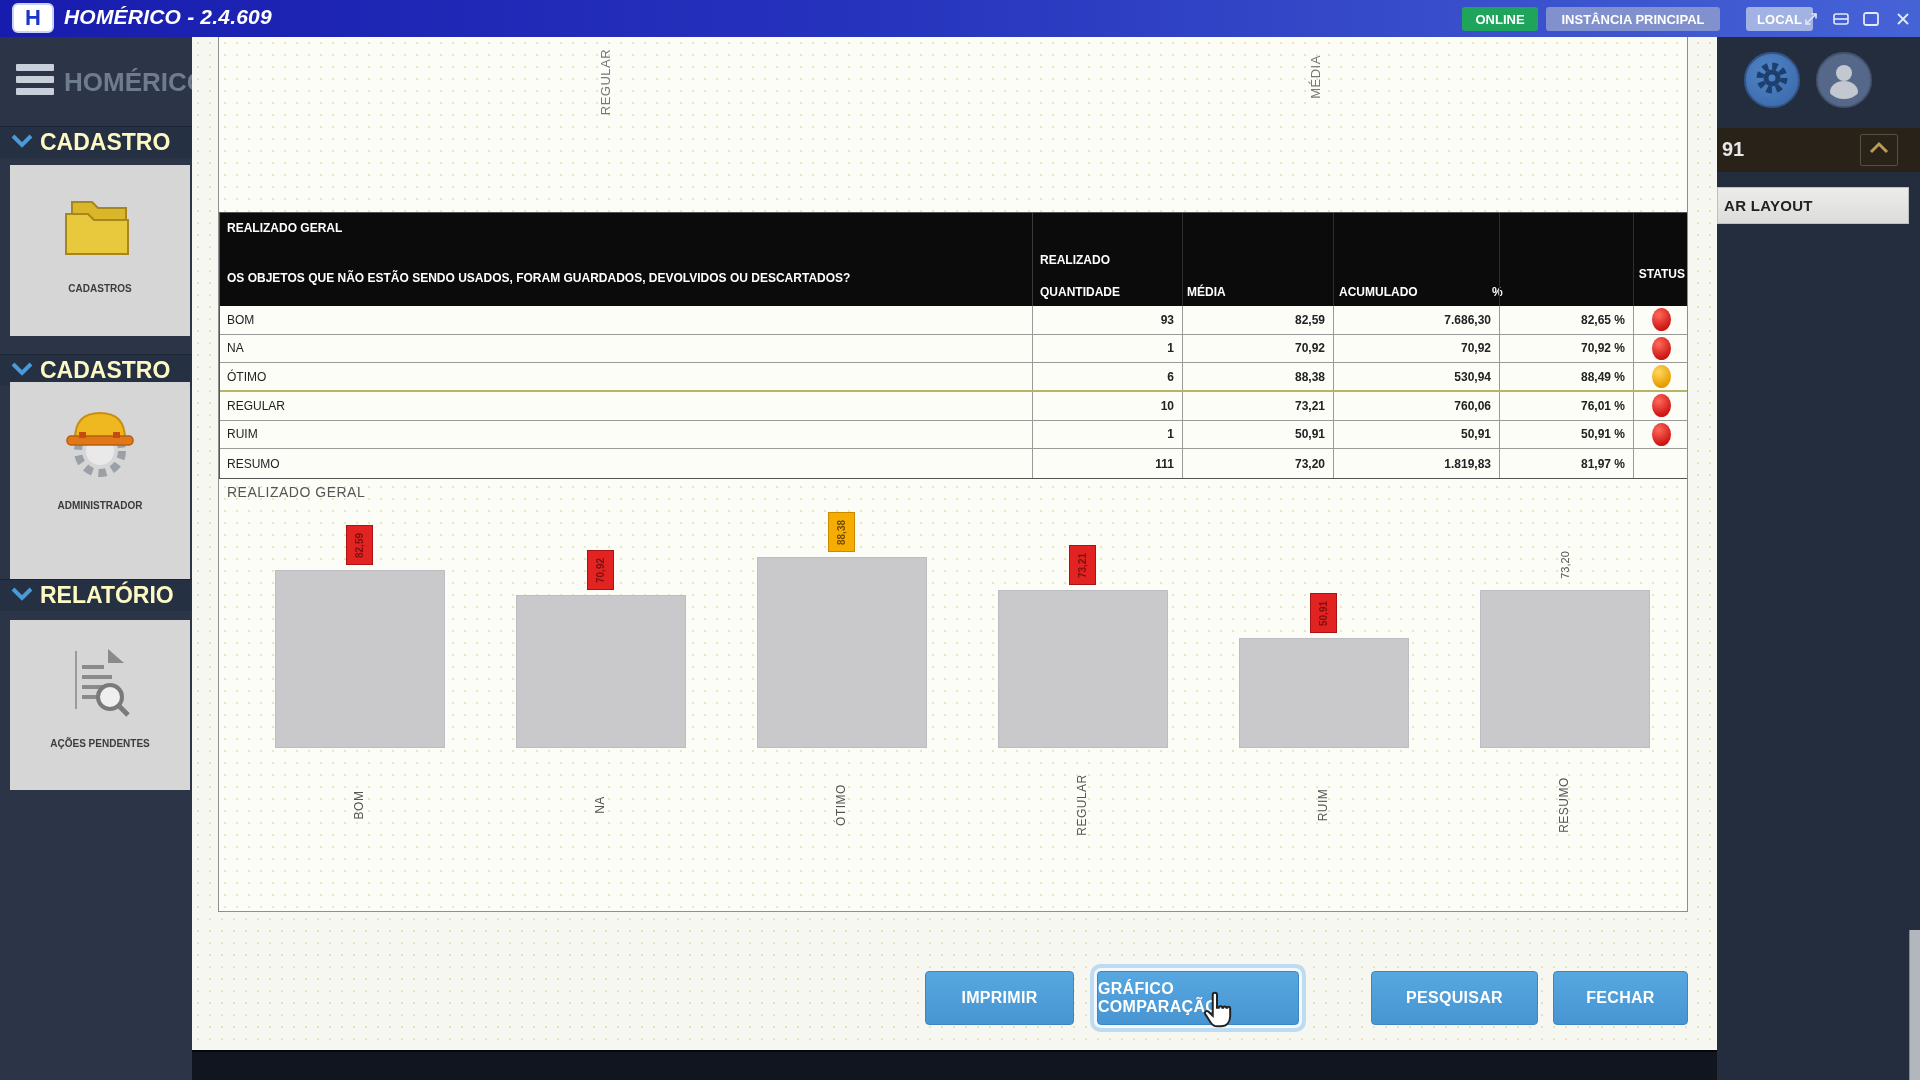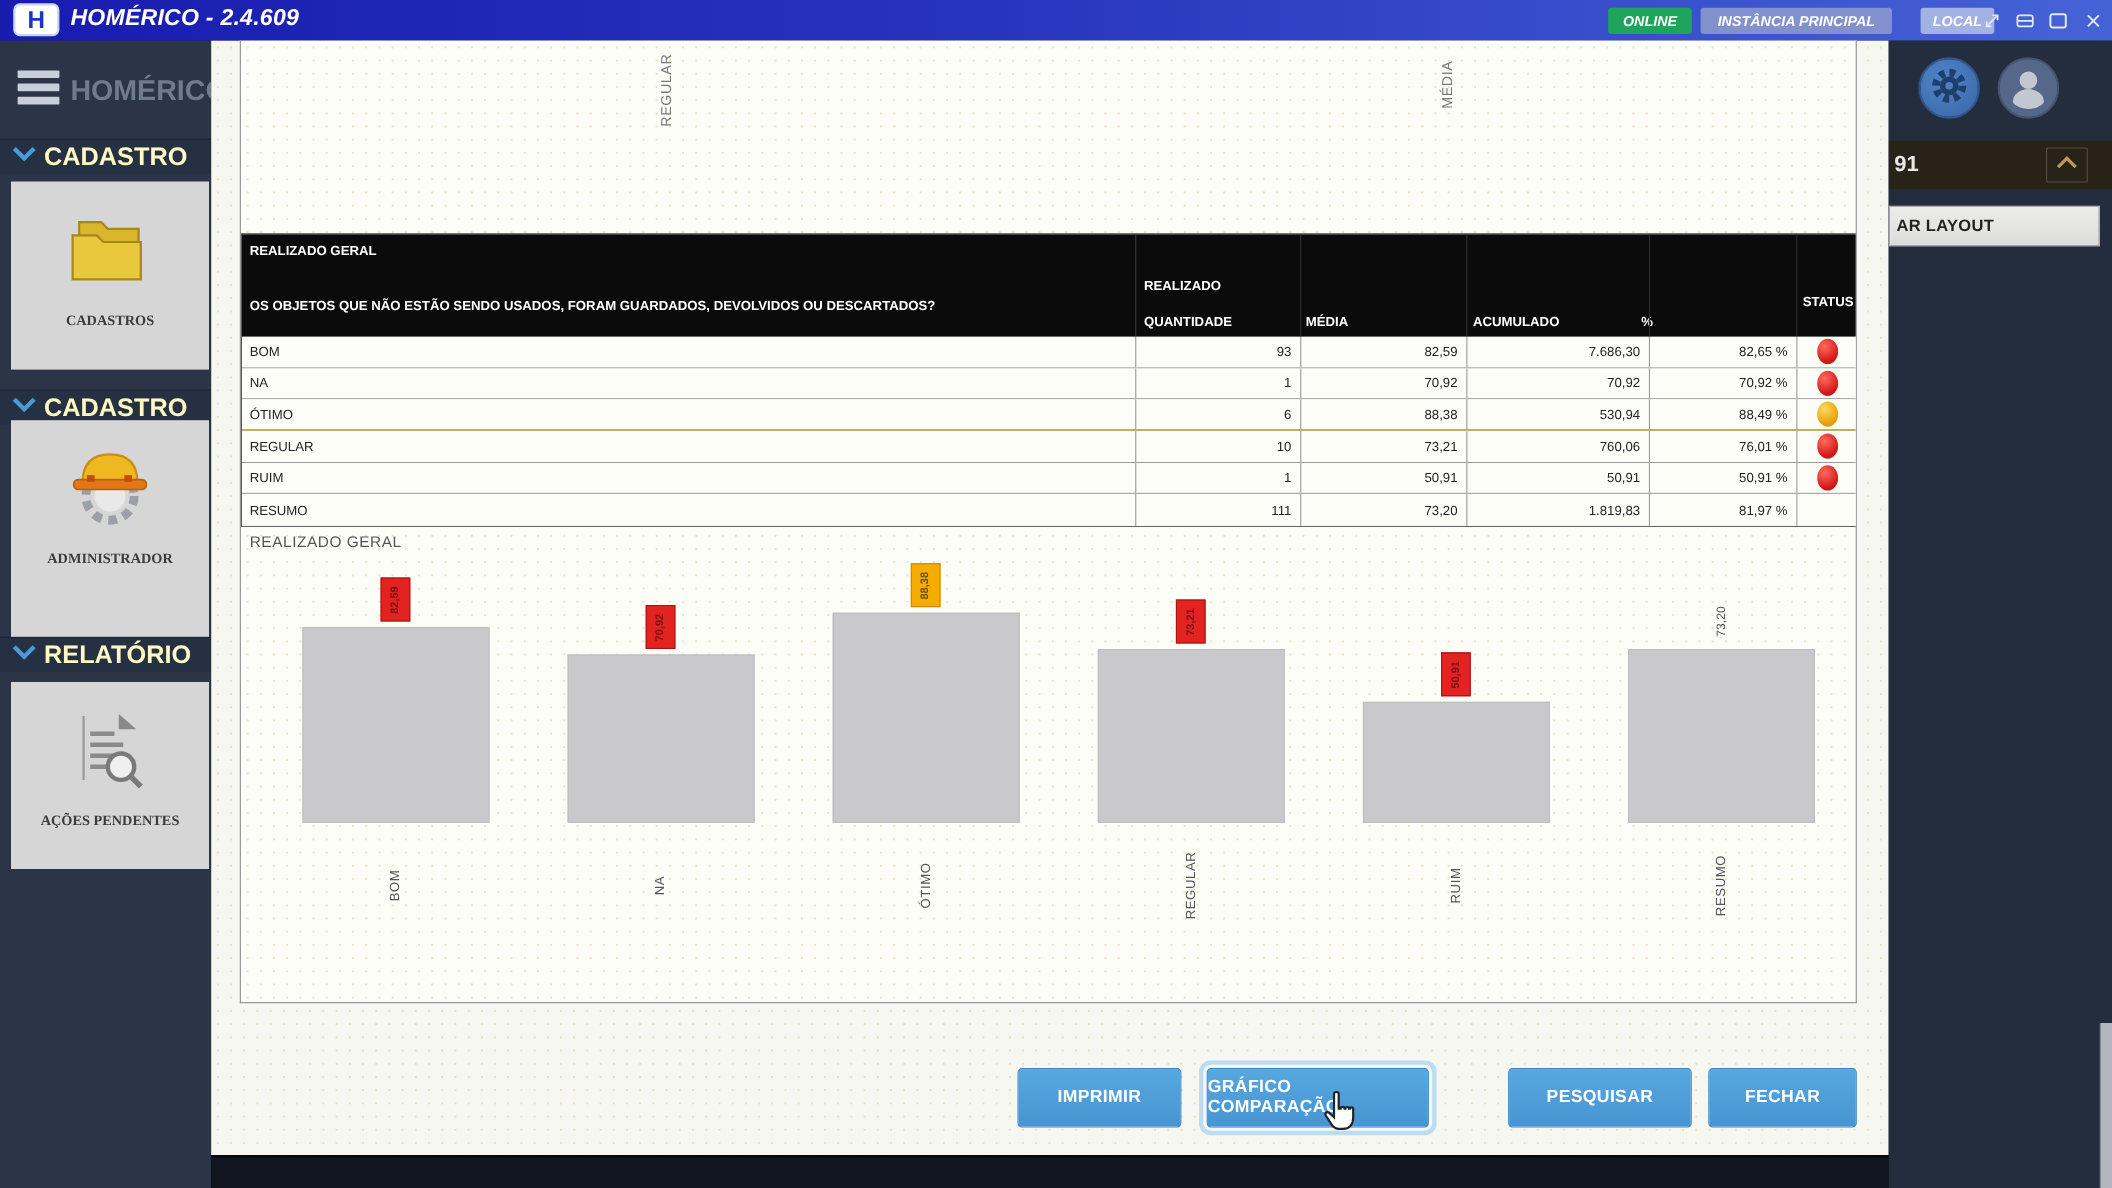--- a/index.html
+++ b/index.html
@@ -7,40 +7,40 @@
     font-family:"Liberation Sans", sans-serif; }
 
   
   .titlebar { position:absolute; left:0; top:0; width:1920px; height:37px;
     background:linear-gradient(90deg,#181cae 0%, #2633bd 45%, #4663d6 100%); }
   .app-logo { position:absolute; left:12px; top:3px; width:42px; height:30px; background:#fff;
     border:2px solid #c9d4f2; border-radius:6px; color:#1b35c9; font-weight:bold; font-size:22px;
     display:flex; align-items:center; justify-content:center; }
   .app-title { position:absolute; left:64px; top:5px; color:#fff; font-size:21px; font-weight:bold; letter-spacing:0.2px;font-style:italic; }
   .badge { position:absolute; top:7px; height:24px; border-radius:3px; color:#fff; font-size:13px;
-    font-weight:bold; display:flex; align-items:center; justify-content:center; padding:0 10px;font-style:italic; }
+    font-weight:bold; display:flex; align-items:center; justify-content:center; padding:0 10px; }
   .badge-online { left:1462px; width:76px; background:#1ea55b; }
   .badge-instancia { left:1546px; width:174px; background:#8191ce; }
   .badge-local { left:1746px; width:67px; background:#a2b2e2; }
   .win-ctl { position:absolute; top:8px; width:22px; height:22px; display:flex; align-items:center;
     justify-content:center; cursor:default; }
 
   
   .sidebar { position:absolute; left:0; top:37px; width:192px; height:1043px; background:#2b3547; overflow:hidden; }
   .hamburger { position:absolute; left:16px; top:27px; width:38px; }
   .hamburger i { display:block; height:7px; background:#c8cfda; margin-bottom:5px; border-radius:1px; }
   .brand { position:absolute; left:64px; top:30px; font-size:26px; font-weight:bold; color:#6f7b8e; white-space:nowrap; }
   .side-header { position:absolute; left:0; width:192px; height:32px; background:#253043;
     border-top:1px solid #1c2534; display:flex; align-items:center; overflow:hidden; }
   .side-header .chev { margin:0 6px 0 10px; flex:none; }
   .side-header .lbl { color:#fef9c3; font-size:23px; font-weight:bold; white-space:nowrap; }
   .tile { position:absolute; left:10px; width:180px; background:#d6d6d6; display:flex;
     flex-direction:column; align-items:center; padding-top:14px; cursor:pointer; }
   .tile .ticon { height:96px; display:flex; align-items:center; justify-content:center; }
-  .tile .tlabel { margin-top:8px; font-size:13px; font-weight:bold; color:#3c3c3c; white-space:nowrap;font-family:Liberation Serif, serif; }
+  .tile .tlabel { margin-top:8px; font-size:10px; font-weight:bold; color:#3c3c3c; white-space:nowrap; }
 
   
   .modal { position:absolute; left:192px; top:37px; width:1525px; height:1013px; background:#f7f7f2;
     background-image:radial-gradient(rgba(209,198,128,0.45) 0.8px, transparent 1.4px); background-size:12px 12px; }
   .page { position:absolute; left:26px; top:0; width:1470px; height:875px; background:#fdfdf8;
     background-image:radial-gradient(rgba(209,198,128,0.45) 0.8px, transparent 1.4px); background-size:12px 12px;
     border-left:1px solid #8e8e8e; border-right:1px solid #8e8e8e; border-bottom:1px solid #8e8e8e; overflow:hidden; }
   .top-rot { position:absolute; width:130px; height:16px; transform:rotate(-90deg); text-align:center;
     font-size:13px; color:#777; letter-spacing:0.5px; }
 
@@ -49,21 +49,21 @@
   .t-head { position:relative; height:93px; background:#0b0b0b; color:#fff; }
   .t-head .hl { position:absolute; font-size:12px; font-weight:bold; white-space:nowrap; }
   .t-head .vline { position:absolute; top:0; bottom:0; width:0; border-left:1px solid #3a3a3a; }
   .t-row { display:grid; grid-template-columns:812px 150px 151px 166px 134px 55px;
     height:28.66px; background:#fdfdf8; border-bottom:1px solid #9a9a9a; }
   .t-row:last-child { border-bottom:none; }
   .t-row-otimo { border-bottom:2px solid #b5b565; }
   .t-cell { font-size:12px; color:#222; display:flex; align-items:center; border-left:1px solid #9a9a9a; overflow:hidden; }
   .t-cell:first-child { border-left:none; }
   .t-left { padding-left:7px; justify-content:flex-start; }
-  .t-num { padding-right:8px; justify-content:flex-end; }
+  .t-num { padding-right:8px; justify-content:flex-end;font-weight:bold; }
   .t-status { justify-content:center; }
   .dot { display:block; width:19px; height:23px; border-radius:50%; }
   .dot-red { background:radial-gradient(circle at 35% 30%, #ff6a5a, #cf1717 70%); }
   .dot-yellow { background:radial-gradient(circle at 35% 30%, #ffd860, #e89b00 72%); }
 
   
   .chart-title { position:absolute; left:8px; top:447px; font-size:14px; color:#555; letter-spacing:0.5px; }
   .bar { position:absolute; background:#c9c9cc; border:1px solid #bdbdc1; }
   .tag { position:absolute; width:27px; height:40px; display:flex; align-items:center; justify-content:center; }
   .tag > span { transform:rotate(-90deg); font-size:10px; font-weight:bold; white-space:nowrap; }

